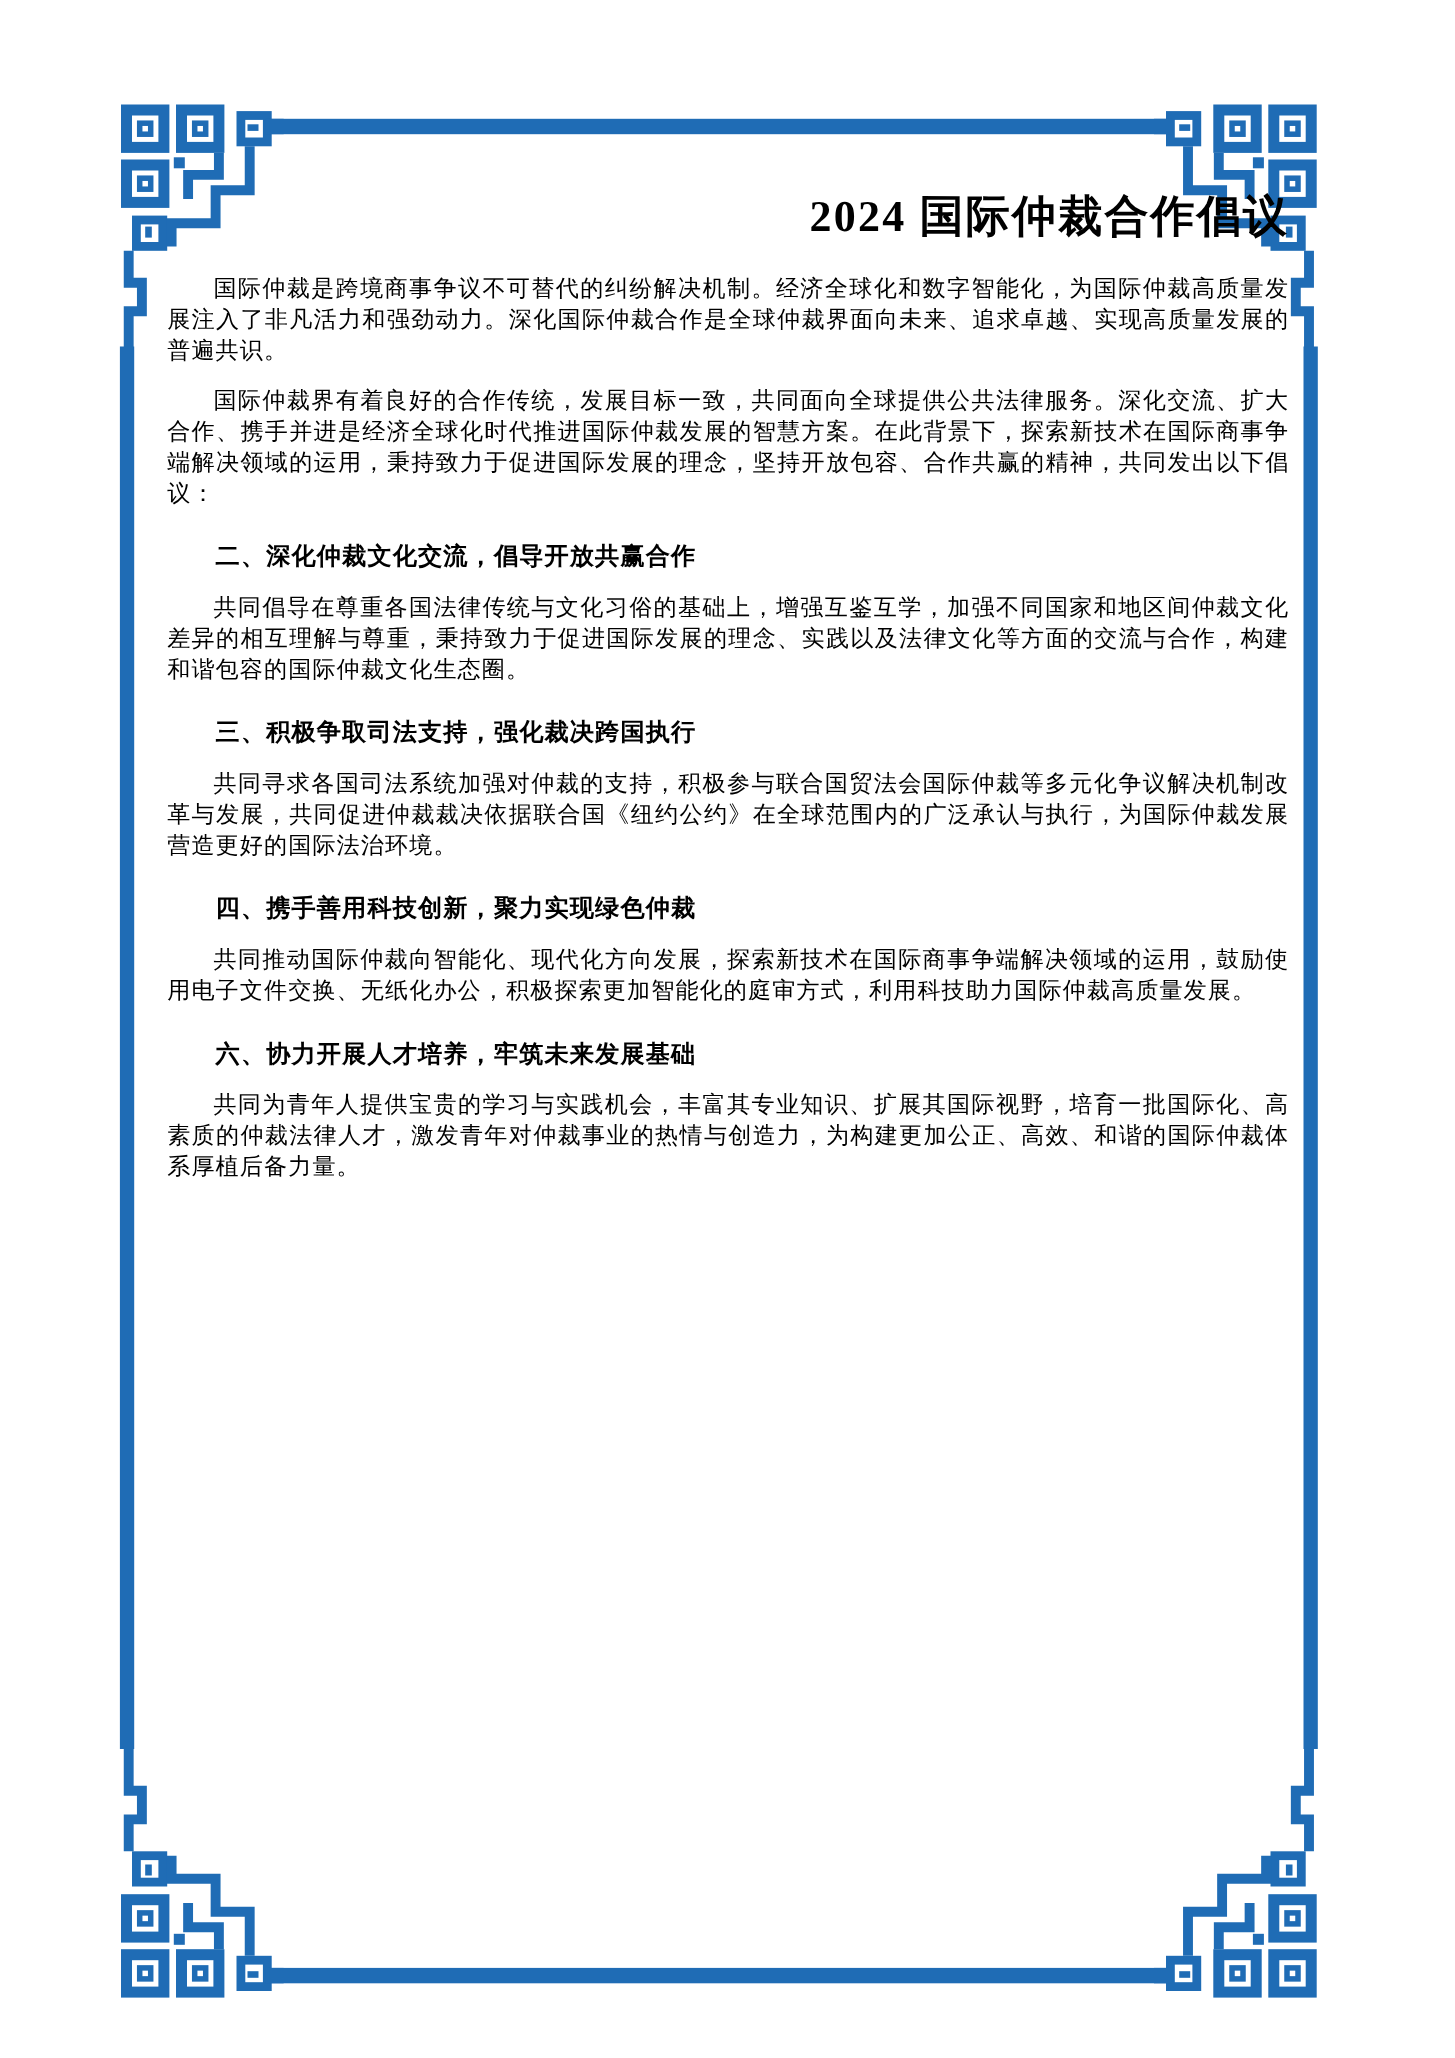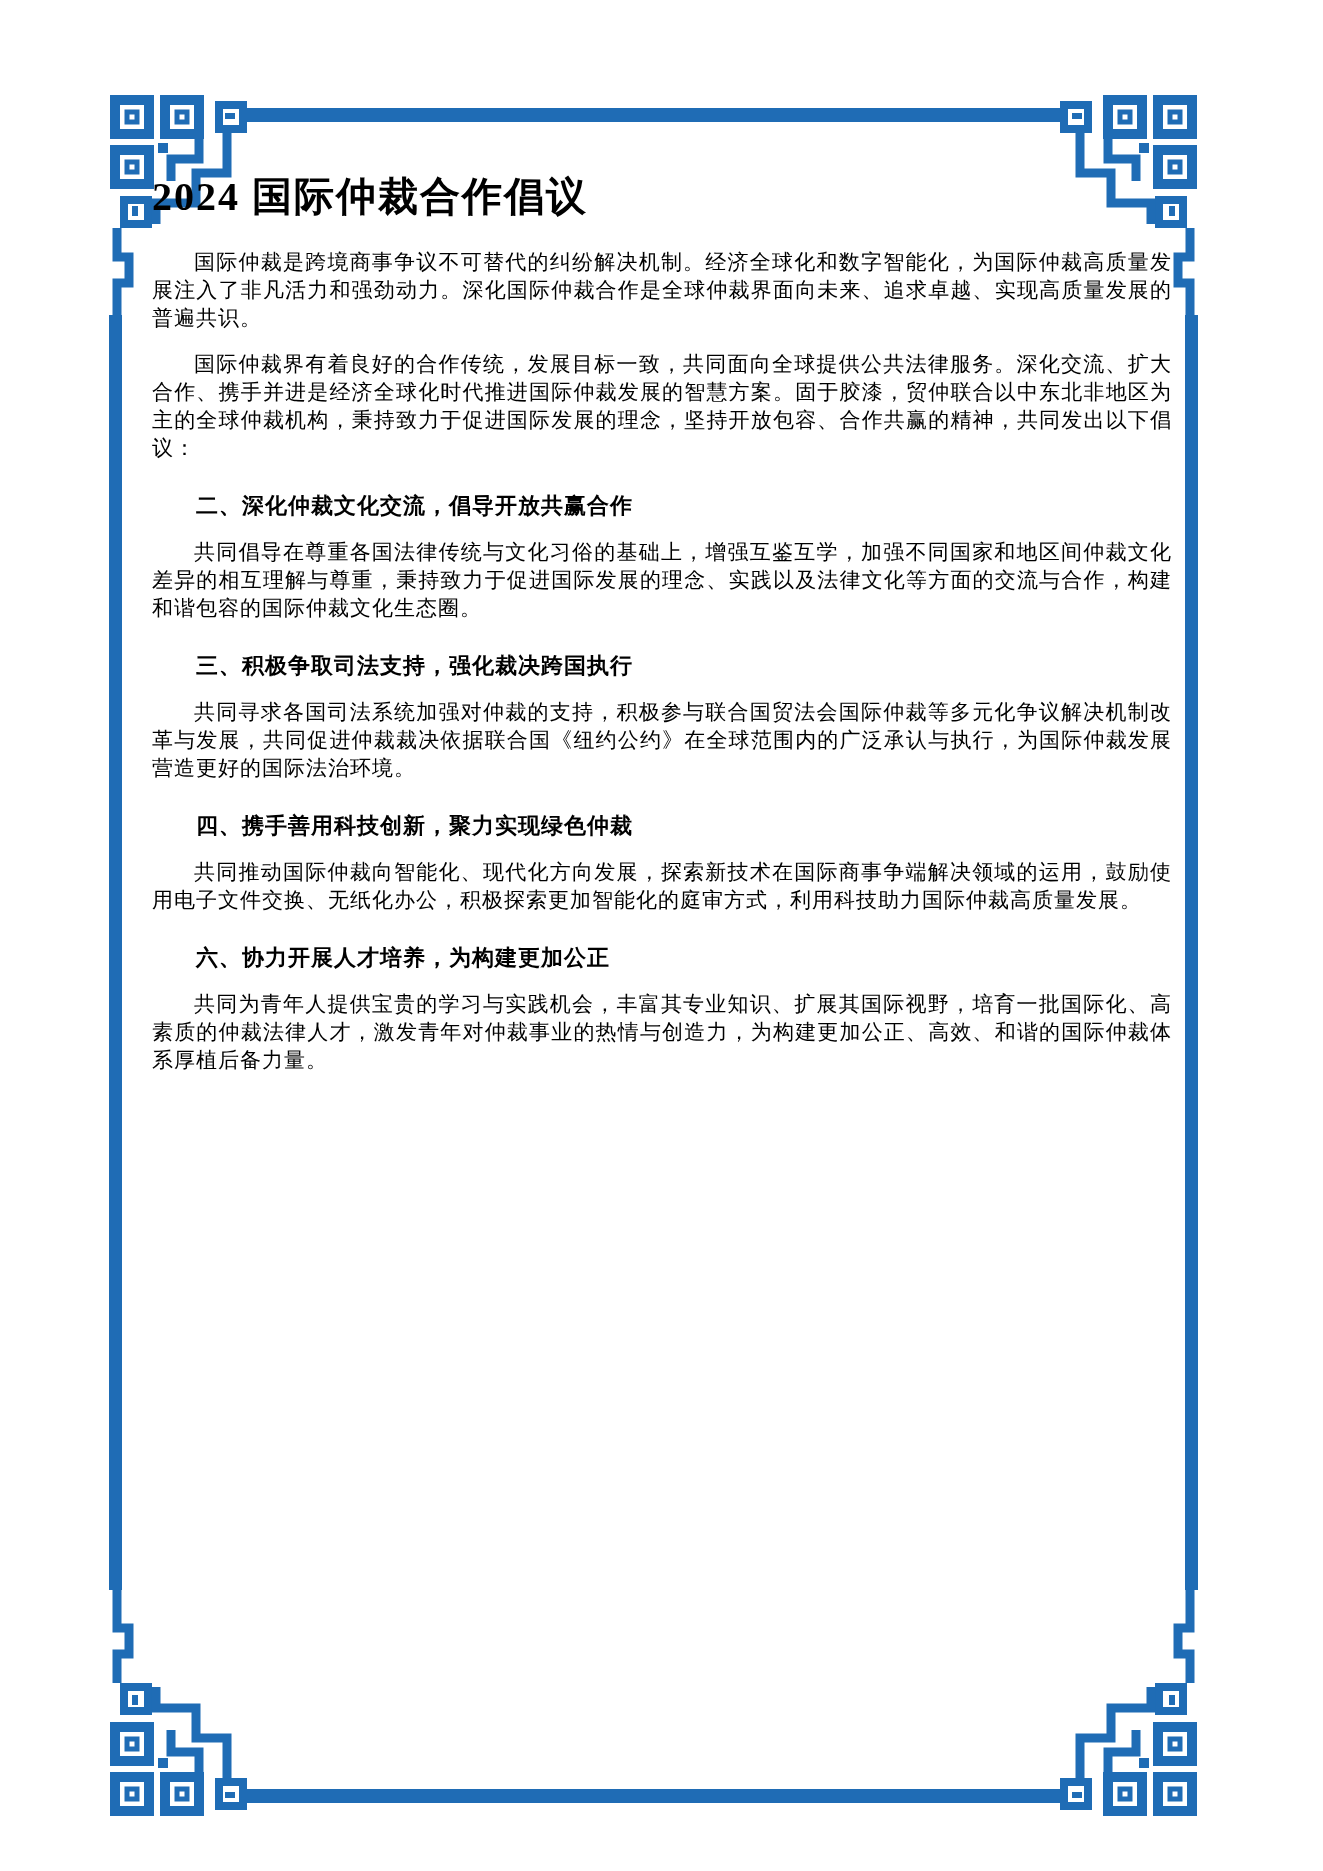--- a/index.html
+++ b/index.html
@@ -35,21 +35,21 @@
   
   .doc {
     position: absolute;
     left: 0; top: 0;
     width: 1323px;
     padding: 172px 151px 0 152px;
     box-sizing: border-box;
   }
   .doc-title {
     margin: 0 0 4px 0;
-    text-align: left;
+    text-align: right;
     font-size: 40px;
     line-height: 50px;
     font-weight: bold;
     letter-spacing: 2px;
   }
   .doc p {
     margin: 18px 0;
     font-size: 21px;
     line-height: 28px;
     letter-spacing: 1px;
@@ -112,21 +112,21 @@
   <div class="bar bar-top"></div>
   <div class="bar bar-bottom"></div>
   <div class="bar bar-left"></div>
   <div class="bar bar-right"></div>
 </div>
 
 <div class="doc">
   <h1 class="doc-title">2024 国际仲裁合作倡议</h1>
 
   <p class="first-para">国际仲裁是跨境商事争议不可替代的纠纷解决机制。经济全球化和数字智能化，为国际仲裁高质量发展注入了非凡活力和强劲动力。深化国际仲裁合作是全球仲裁界面向未来、追求卓越、实现高质量发展的普遍共识。</p>
-  <p>国际仲裁界有着良好的合作传统，发展目标一致，共同面向全球提供公共法律服务。深化交流、扩大合作、携手并进是经济全球化时代推进国际仲裁发展的智慧方案。固于胶漆，贸仲联合以中东北非地区为主的全球仲裁机构，秉持致力于促进国际发展的理念，坚持开放包容、合作共赢的精神，共同发出以下倡议：</p>
+  <p>国际仲裁界有着良好的合作传统，发展目标一致，共同面向全球提供公共法律服务。深化交流、扩大合作、携手并进是经济全球化时代推进国际仲裁发展的智慧方案。在此背景下，探索新技术在国际商事争端解决领域的运用，秉持致力于促进国际发展的理念，坚持开放包容、合作共赢的精神，共同发出以下倡议：</p>
 
   <section>
   </section>
 
   <section>
     <h3>二、深化仲裁文化交流，倡导开放共赢合作</h3>
     <p>共同倡导在尊重各国法律传统与文化习俗的基础上，增强互鉴互学，加强不同国家和地区间仲裁文化差异的相互理解与尊重，秉持致力于促进国际发展的理念、实践以及法律文化等方面的交流与合作，构建和谐包容的国际仲裁文化生态圈。</p>
   </section>
 
   <section>
@@ -134,17 +134,17 @@
     <p>共同寻求各国司法系统加强对仲裁的支持，积极参与联合国贸法会国际仲裁等多元化争议解决机制改革与发展，共同促进仲裁裁决依据联合国《纽约公约》在全球范围内的广泛承认与执行，为国际仲裁发展营造更好的国际法治环境。</p>
   </section>
 
   <section>
     <h3>四、携手善用科技创新，聚力实现绿色仲裁</h3>
     <p>共同推动国际仲裁向智能化、现代化方向发展，探索新技术在国际商事争端解决领域的运用，鼓励使用电子文件交换、无纸化办公，积极探索更加智能化的庭审方式，利用科技助力国际仲裁高质量发展。</p>
   </section>
 
 
   <section>
-    <h3>六、协力开展人才培养，为构建更加公正</h3>
+    <h3>六、协力开展人才培养，牢筑未来发展基础</h3>
     <p>共同为青年人提供宝贵的学习与实践机会，丰富其专业知识、扩展其国际视野，培育一批国际化、高素质的仲裁法律人才，激发青年对仲裁事业的热情与创造力，为构建更加公正、高效、和谐的国际仲裁体系厚植后备力量。</p>
   </section>
 
 </div>
 
 </body></html>

